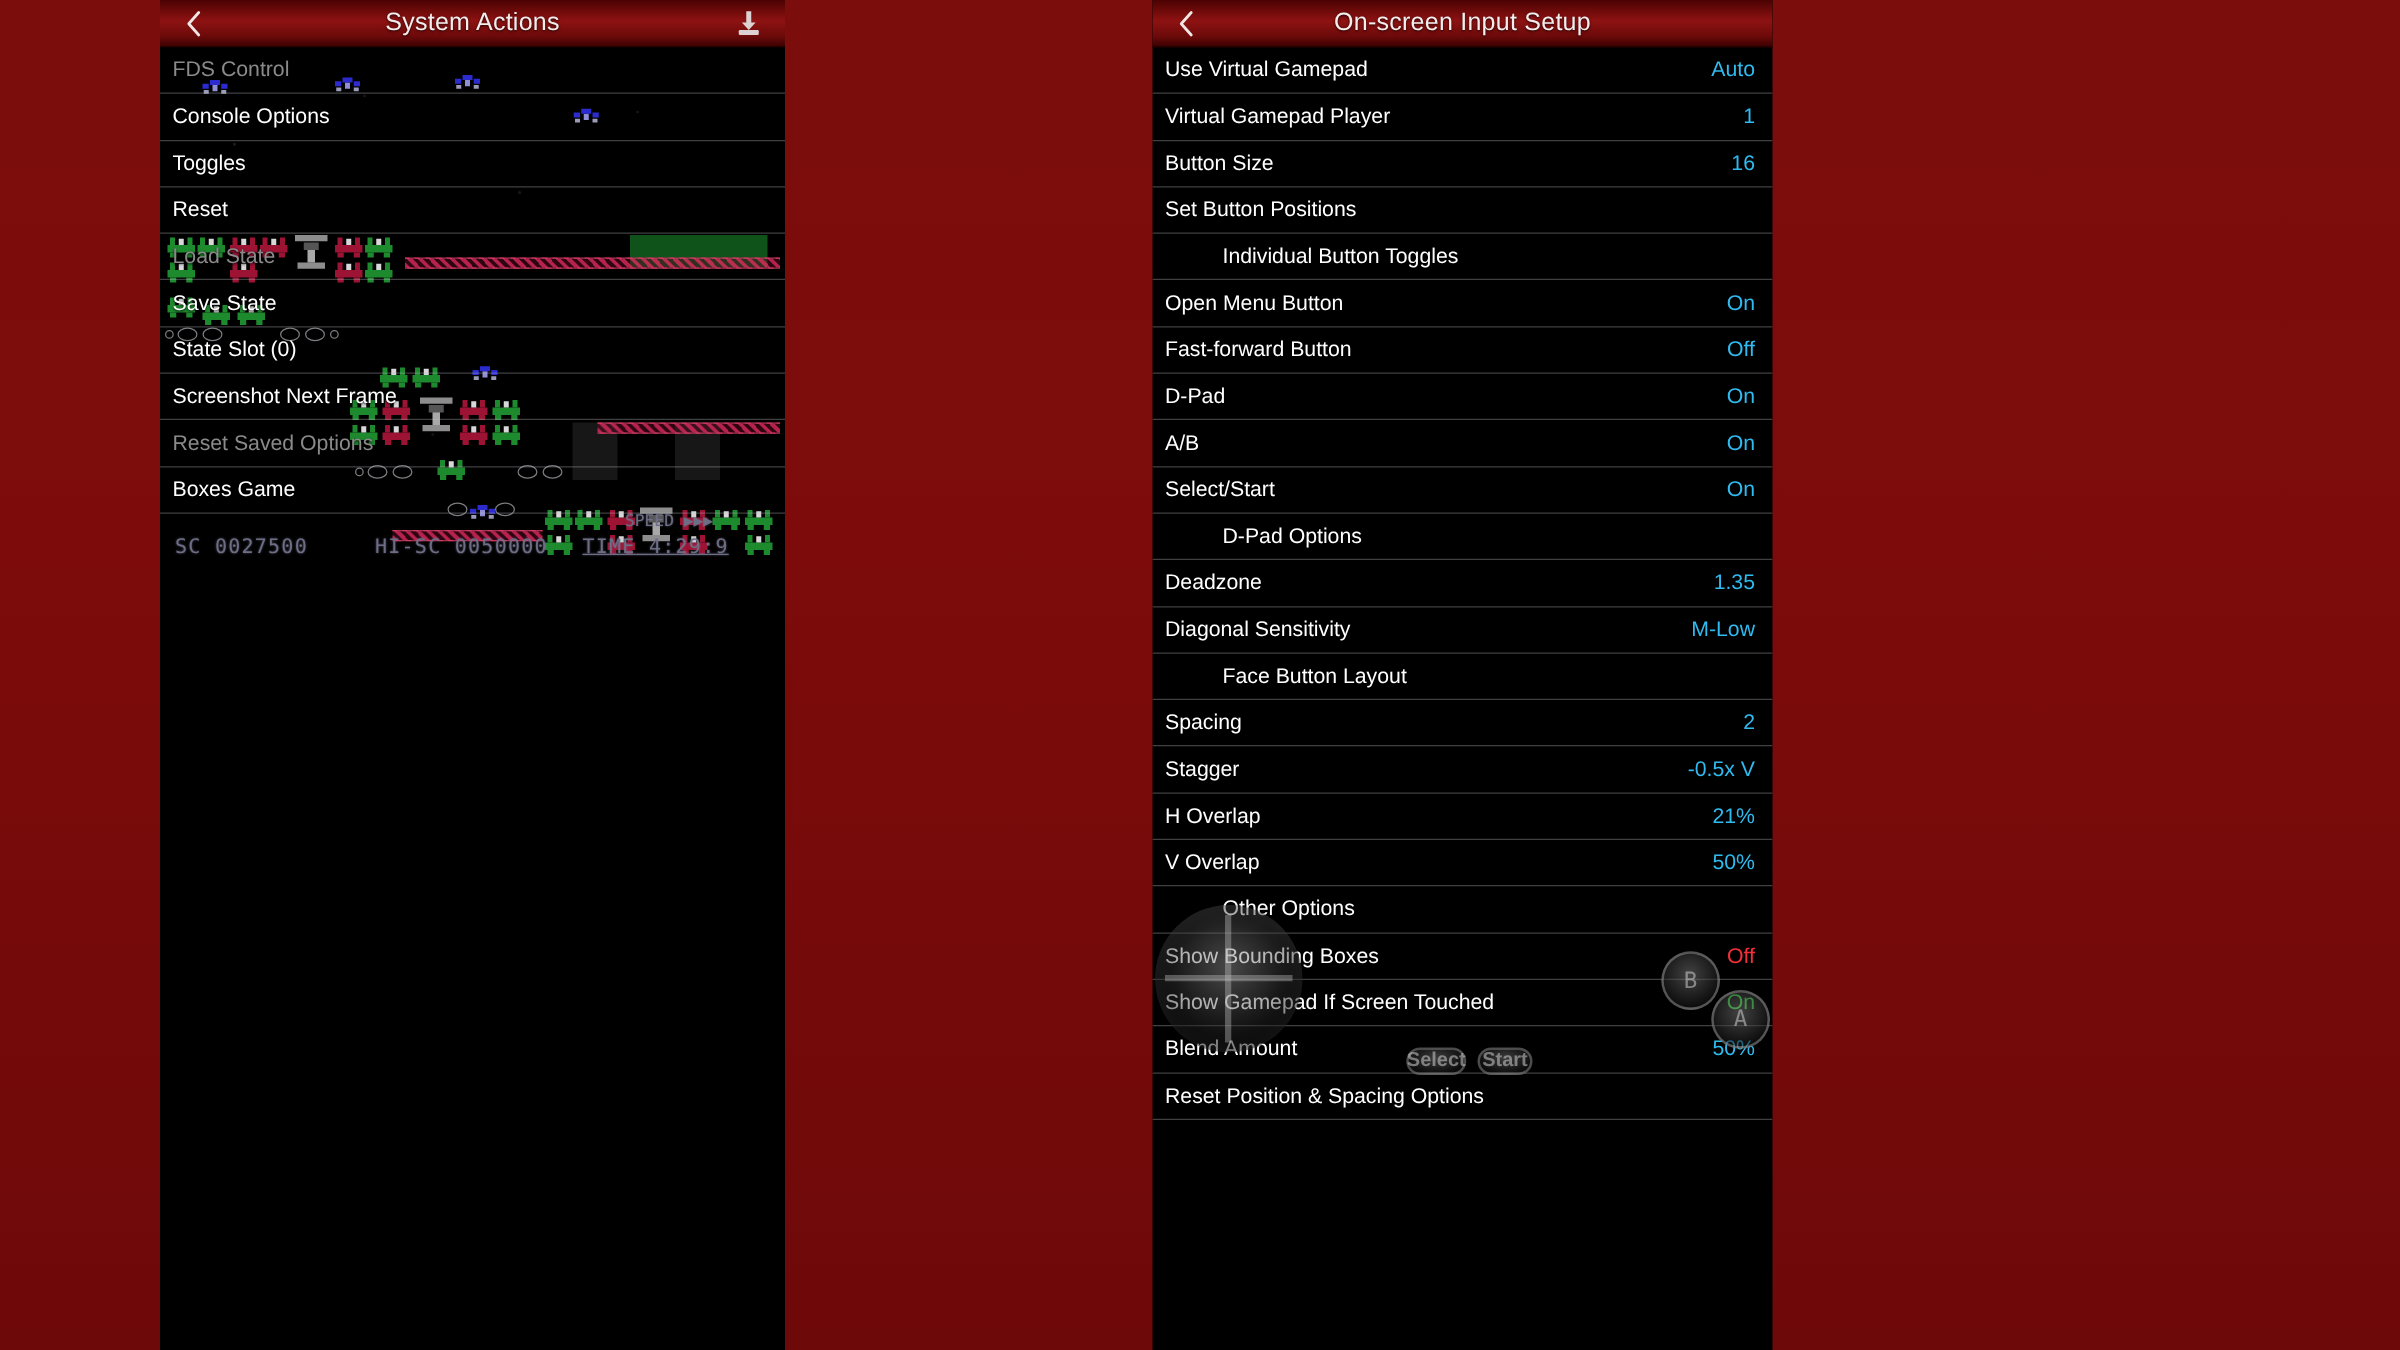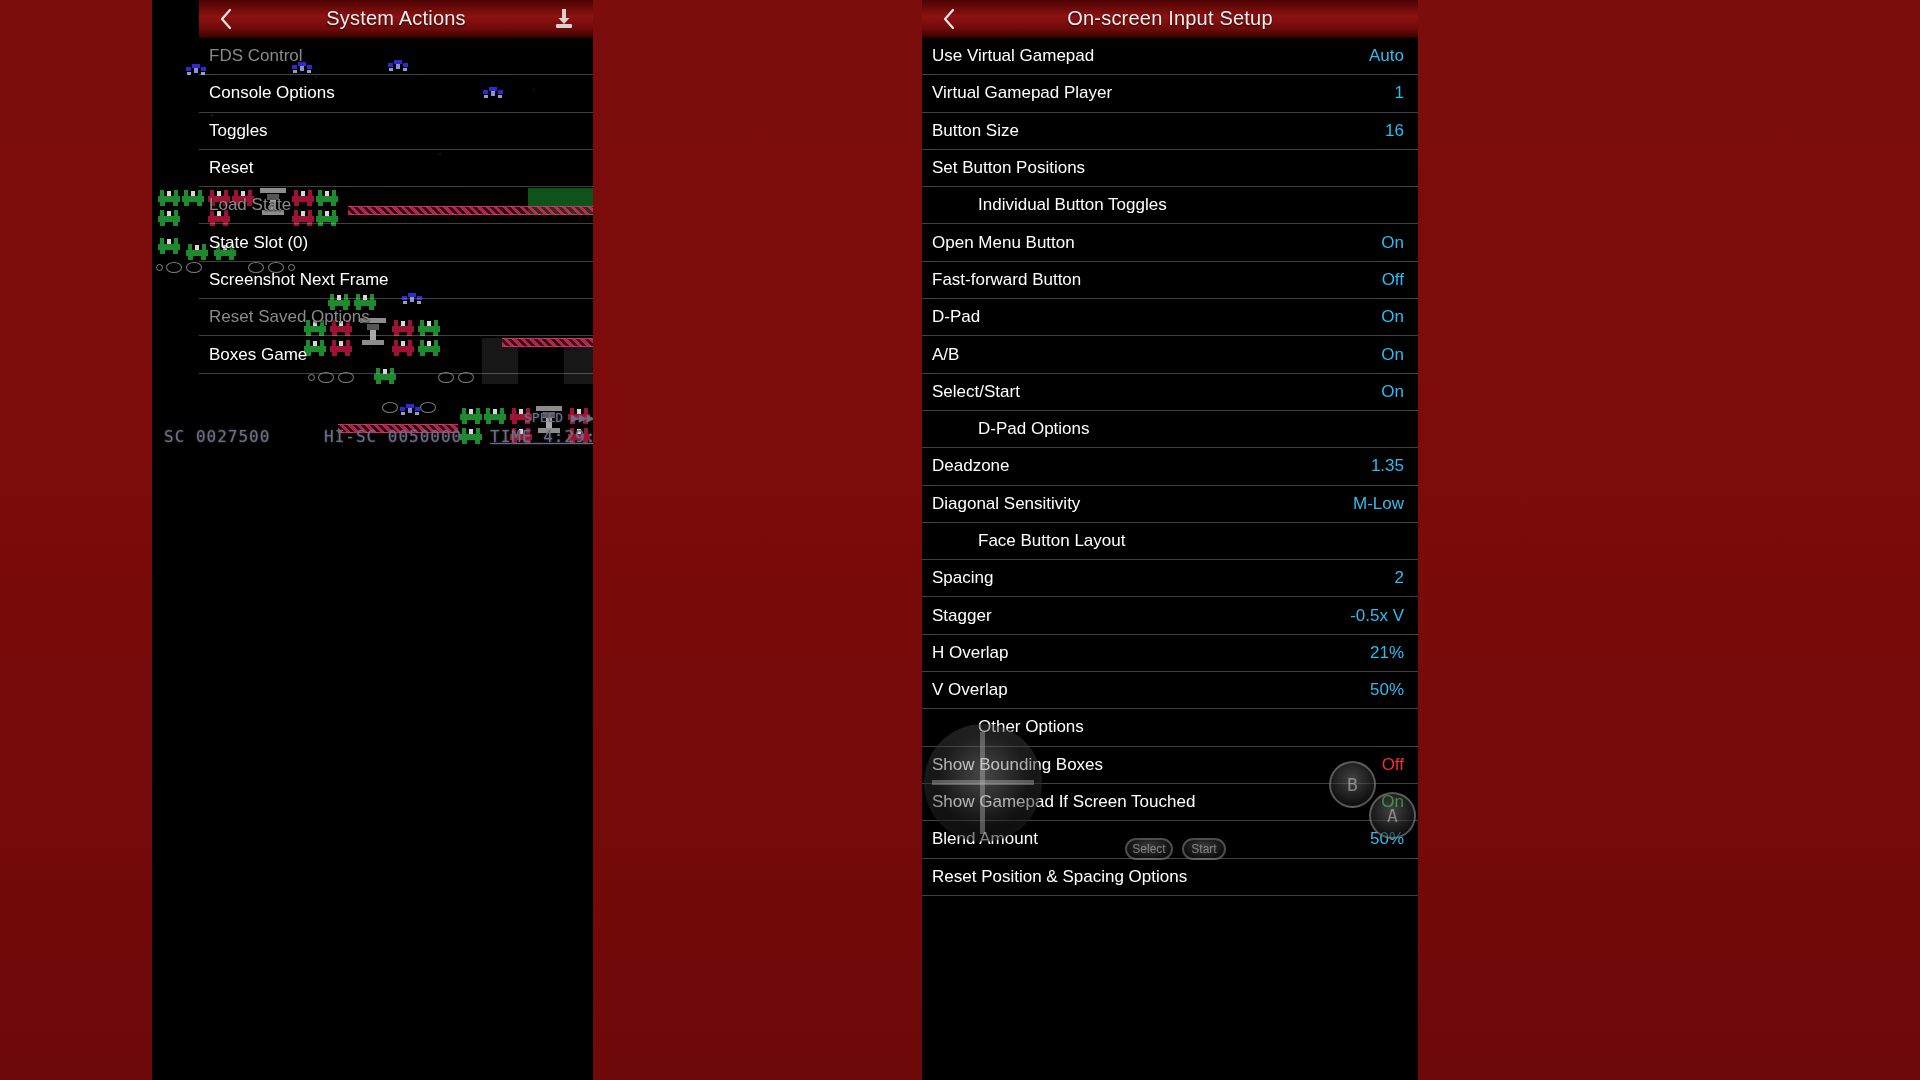--- a/index.html
+++ b/index.html
@@ -20,21 +20,21 @@
   }
 
   
   .panel {
     position: absolute;
     top: 0;
     height: 1080px;
     background: #000;
     overflow: hidden;
   }
-  .panel-left  { left: 152px;  width: 441px; padding-left: 47px; }
+  .panel-left  { left: 128px;  width: 500px; }
   .panel-right { left: 922px;  width: 496px; }
 
   .panel-header {
     position: relative;
     height: 38px;
     background: linear-gradient(180deg,#4b0202 0%, #8e1212 45%, #6d0a0a 78%, #3d0101 100%);
     display: flex;
     align-items: center;
     justify-content: center;
     border-bottom: 1px solid #2a0000;
@@ -215,21 +215,22 @@
   .btn-a { left: 447px; top: 792px; width: 47px; height: 47px; }
 
   .btn-pill {
     position: absolute;
     height: 22px;
     border-radius: 11px;
     background: radial-gradient(ellipse at 50% 35%, rgba(120,120,120,.5), rgba(25,25,25,.5) 75%);
     border: 2px solid rgba(170,170,170,.40);
     display: flex; align-items: center; justify-content: center;
     color: rgba(205,205,205,.55);
-    font-size: 12px;
+    font-size: 16px;
+    font-weight: bold;
   }
   .btn-select { left: 203px; top: 838px; width: 48px; }
   .btn-start  { left: 260px; top: 838px; width: 44px; }
 </style>
 </head>
 <body>
 
 <div id="root">
 
   <div class="panel panel-left">
@@ -352,20 +353,23 @@
         <div class="row">
           <span class="label">Toggles</span>
         </div>
         <div class="row">
           <span class="label">Reset</span>
         </div>
         <div class="row dim">
           <span class="label">Load State</span>
         </div>
         <div class="row">
+          <span class="label">Save State</span>
+        </div>
+        <div class="row">
           <span class="label">State Slot (0)</span>
         </div>
         <div class="row">
           <span class="label">Screenshot Next Frame</span>
         </div>
         <div class="row dim">
           <span class="label">Reset Saved Options</span>
         </div>
         <div class="row">
           <span class="label">Boxes Game</span>

